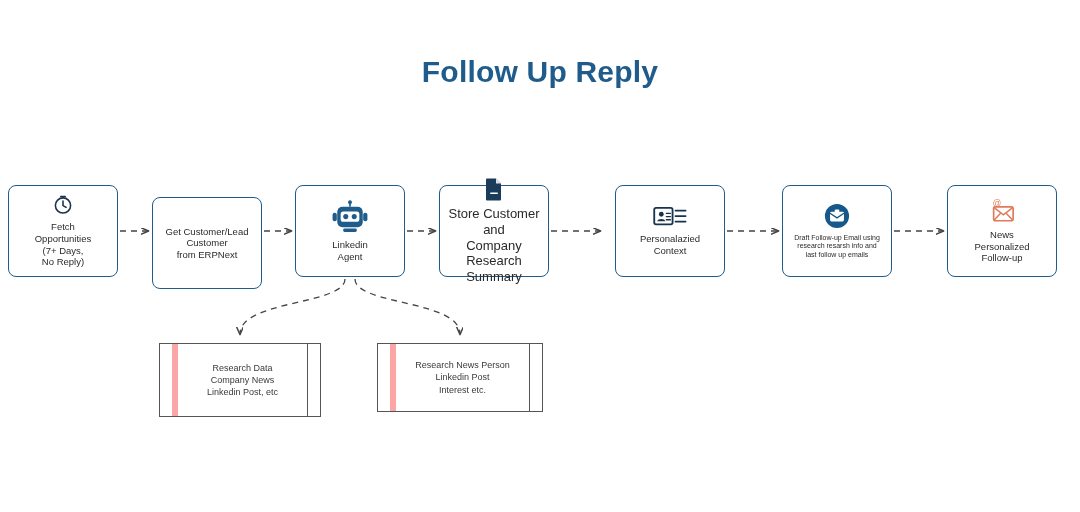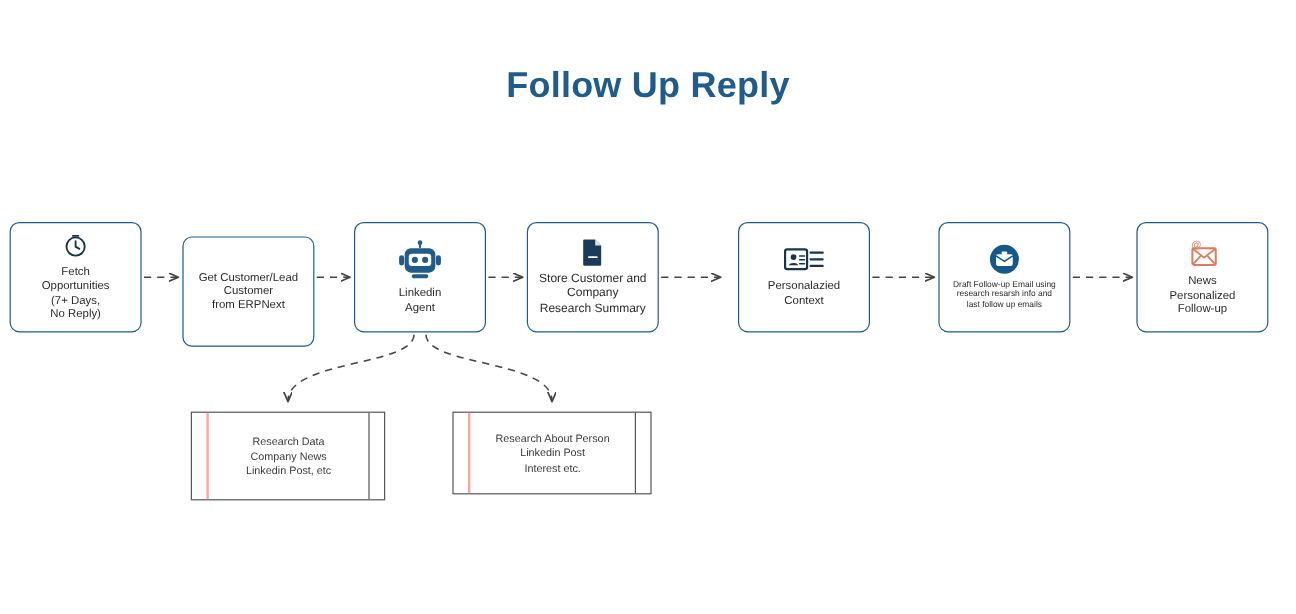--- a/index.html
+++ b/index.html
@@ -60,21 +60,21 @@
     display: flex;
     align-items: center;
     justify-content: center;
     text-align: center;
     color: #3a3a3a;
   }
   .doc-node .inner {
     box-sizing: border-box;
     height: 100%;
     width: 100%;
-    border-left: 2px solid #fca5a5;
+    border-left: 6px solid #fca5a5;
     border-right: 1px solid #555555;
     display: flex;
     align-items: center;
     justify-content: center;
     margin: 0 12px;
   }
   .doc-node .label {
     line-height: 1.35;
     white-space: pre-line;
   }
@@ -154,21 +154,21 @@
   </div>
 
   <div class="node" style="left:439px; top:185px; width:110px; height:92px;">
     <span class="icon">
       <svg width="20" height="24" viewBox="0 0 20 24">
         <path d="M3 1.5 h9 l5 5 v16 a1 1 0 0 1 -1 1 h-13 a1 1 0 0 1 -1 -1 v-20 a1 1 0 0 1 1 -1 z" fill="#1a3c5a"></path>
         <path d="M12 1.5 v5 h5" fill="#ffffff" opacity="0.85"></path>
         <rect x="6" y="15.5" width="8" height="1.6" rx="0.8" fill="#ffffff"></rect>
       </svg>
     </span>
-    <span class="label" style="font-size:10px;">Store Customer and
+    <span class="label" style="font-size:13px;">Store Customer and
 Company
 Research Summary</span>
   </div>
 
   <div class="node" style="left:615px; top:185px; width:110px; height:92px;">
     <span class="icon">
       <svg width="34" height="22" viewBox="0 0 36 24">
         <rect x="0.8" y="2" width="20" height="18" rx="2" fill="none" stroke="#17334d" stroke-width="2"></rect>
         <circle cx="8.5" cy="9" r="2.6" fill="#17334d"></circle>
         <path d="M4 16.5 c1-3 8-3 9 0 z" fill="#17334d"></path>
@@ -211,19 +211,19 @@
   <div class="doc-node" style="left:159px; top:343px; width:162px; height:74px;">
     <div class="inner">
       <span class="label" style="font-size:9px;">Research Data
 Company News
 Linkedin Post, etc</span>
     </div>
   </div>
 
   <div class="doc-node" style="left:377px; top:343px; width:166px; height:69px;">
     <div class="inner">
-      <span class="label" style="font-size:9px;">Research About Person
+      <span class="label" style="font-size:9px;">Research News Person
 Linkedin Post
 Interest etc.</span>
     </div>
   </div>
 
 </div>
 
 </body></html>

